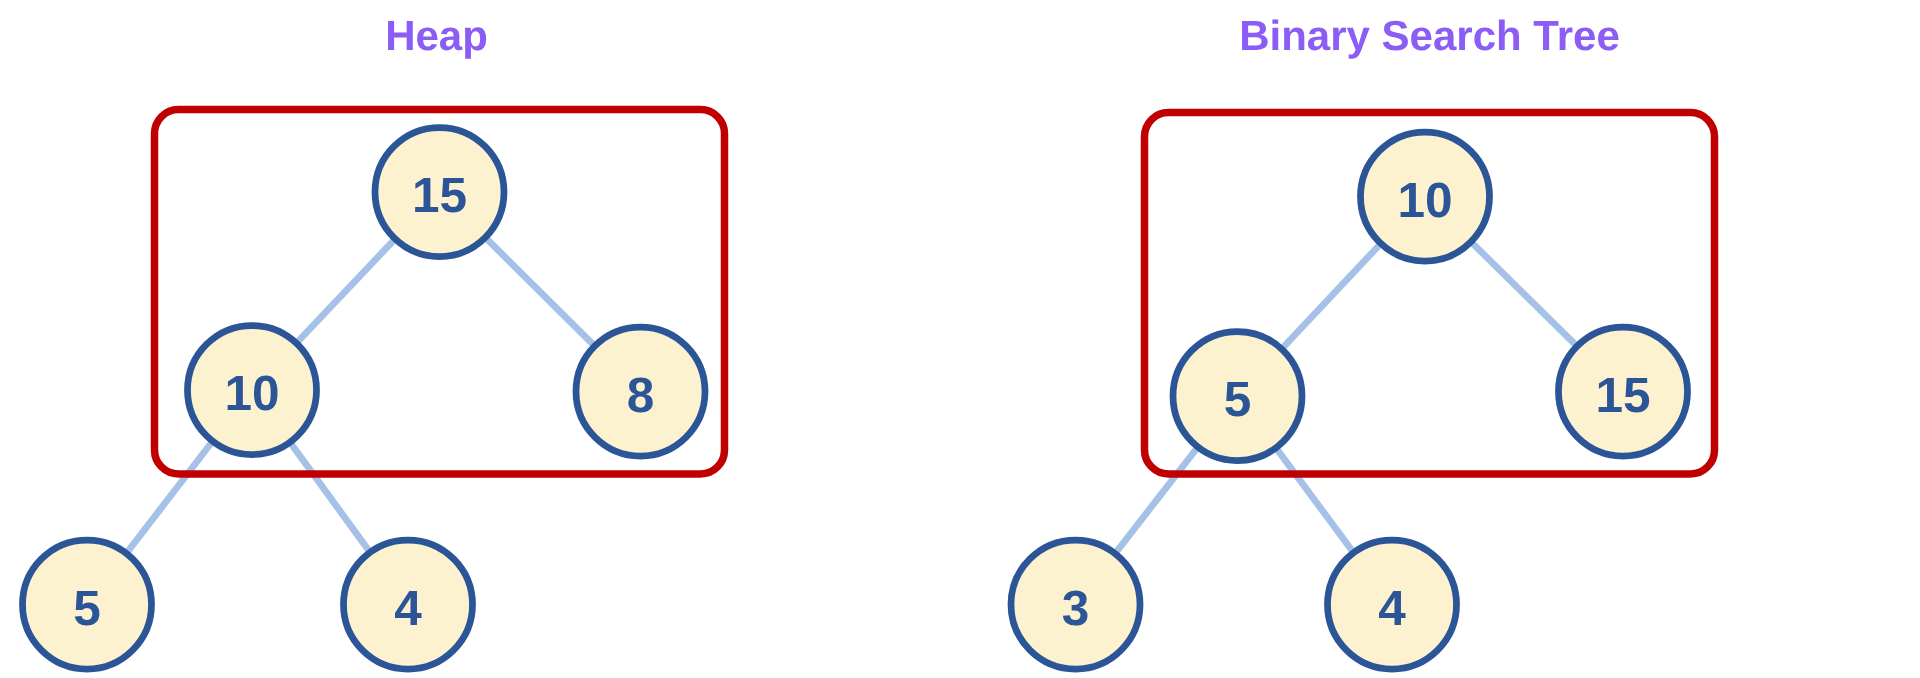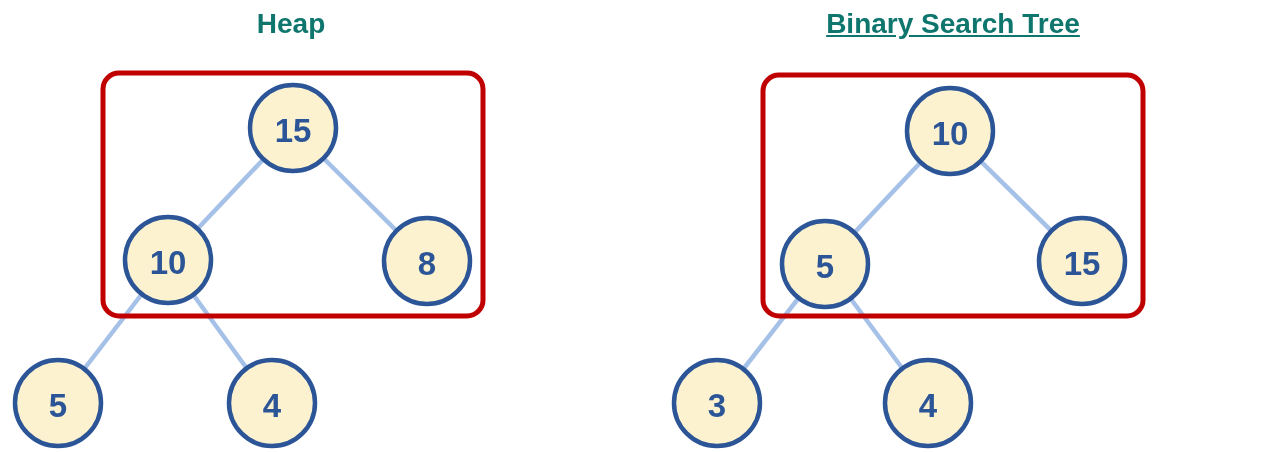--- a/index.html
+++ b/index.html
@@ -16,25 +16,25 @@
     overflow: hidden;
   }
   .tree-title {
     position: absolute;
     top: 8px;
     width: 400px;
     text-align: center;
     font-size: 28px;
     font-weight: 700;
     letter-spacing: 0px;
-    color: #0f766e;
+    color: #8b5cf6;
     white-space: nowrap;
   }
   .tree-title.left  { left: 91px; }
-  .tree-title.right { left: 753px; text-decoration: underline; }
+  .tree-title.right { left: 753px; }
   svg { position: absolute; left: 0; top: 0; }
   .node-label {
     font-family: "Liberation Sans", sans-serif;
     font-weight: 700;
     font-size: 33px;
     fill: #2B5597;
   }
 </style>
 </head>
 <body>

